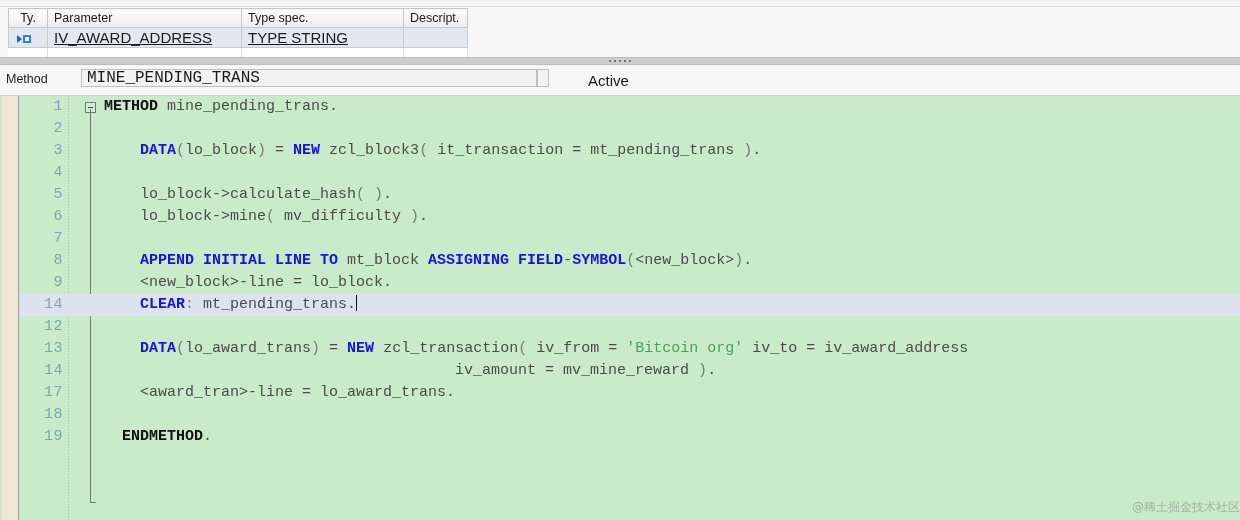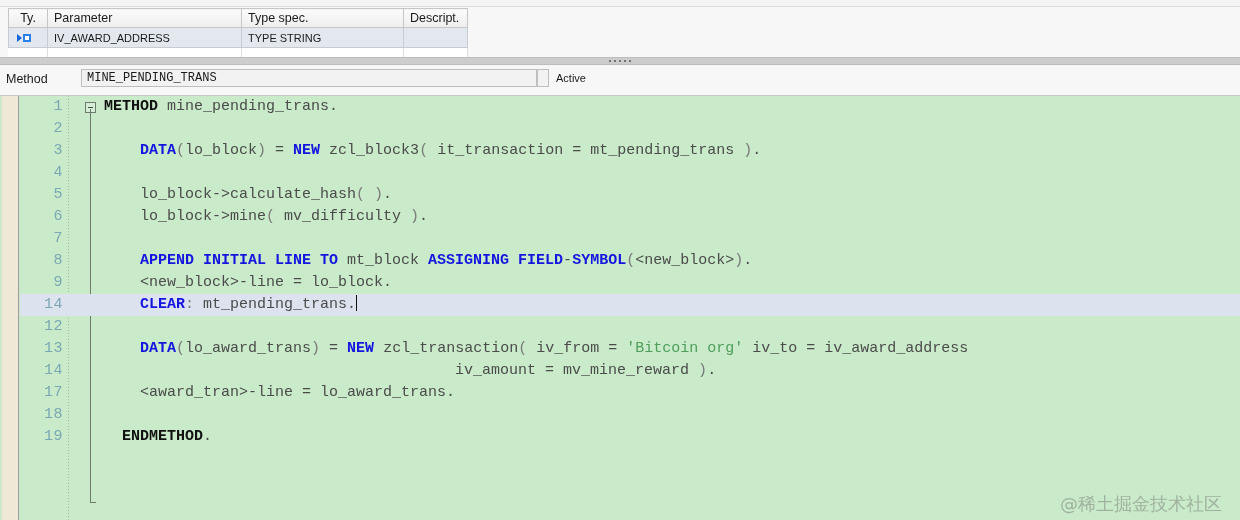--- a/index.html
+++ b/index.html
@@ -52,29 +52,30 @@
     border-top: 1px solid #c6c6c6;
     border-left: none;
     white-space: nowrap;
     overflow: hidden;
   }
   .param-table th.c-ty    { width: 38px; text-align: center; padding-left: 0; border-left: 1px solid #c6c6c6;}
   .param-table th.c-param { width: 187px; }
   .param-table th.c-type  { width: 155px; }
   .param-table th.c-desc  { width: 57px; }
   .param-table td {
-    font-size: 11px;
+    font-size: 15px;
     color: #1a1a1a;
     height: 19px;
     padding: 0 8px 0 6px;
     background: #e3e8ef;
     border-bottom: 1px solid #c8ccd2;
     border-right: 1px solid #c8ccd2;
     white-space: nowrap;
     overflow: hidden;
+    text-decoration: underline;
   }
   .param-table td.c-ty { text-align: center; padding-left: 0; border-left: 1px solid #c8ccd2; }
   .param-table tr.filler td {
     background: #ffffff;
     height: 11px;
     border-right: 1px solid #dedede;
     border-bottom: none;
   }
   .ty-icon { display: inline-flex; align-items: center; gap: 1px; line-height: 0; }
   .ty-tri {
@@ -122,37 +123,37 @@
     position: absolute; left: 6px; top: 7px;
     font-size: 12.5px; color: #1a1a1a;
   }
   .method-name-box {
     position: absolute; left: 81px; top: 4px;
     width: 456px; height: 18px;
     background: #f2f2f2;
     border: 1px solid #bfbfbf;
     box-sizing: border-box;
     font-family: "Liberation Mono", "DejaVu Sans Mono", monospace;
-    font-size: 12px;
+    font-size: 16px;
     color: #1a1a1a;
     line-height: 17px;
     padding-left: 5px;
     white-space: nowrap;
     overflow: hidden;
   }
   .method-status-box {
     position: absolute; left: 537px; top: 4px;
     width: 12px; height: 18px;
     background: #f2f2f2;
     border: 1px solid #bfbfbf;
     box-sizing: border-box;
   }
   .method-status {
-    position: absolute; left: 556px; top: 7px;
-    font-size: 11px; color: #1a1a1a;
+    position: absolute; left: 588px; top: 7px;
+    font-size: 15px; color: #1a1a1a;
   }
   .method-bar-underline {
     position: absolute; left: 0; bottom: 0; width: 1240px; height: 1px;
     background: #c9c9c9;
   }
 
   
   .editor {
     position: absolute;
     left: 0; top: 96px; width: 1240px; height: 424px;
@@ -237,23 +238,23 @@
   .p  { color: #7a7a7a; }                     
   .cursor {
     display: inline-block;
     width: 1px; height: 16px;
     background: #111111;
     vertical-align: -3px;
     margin-left: 0px;
   }
   .watermark {
     position: absolute;
-    right: 18px; bottom: 4px;
+    right: 0; bottom: 4px;
     font-family: "DejaVu Sans", sans-serif;
-    font-size: 18px;
+    font-size: 12px;
     color: #9aa89a;
     opacity: .85;
     white-space: nowrap;
     text-align: right;
   }
 </style>
 </head>
 <body>
 
 <div class="app">

